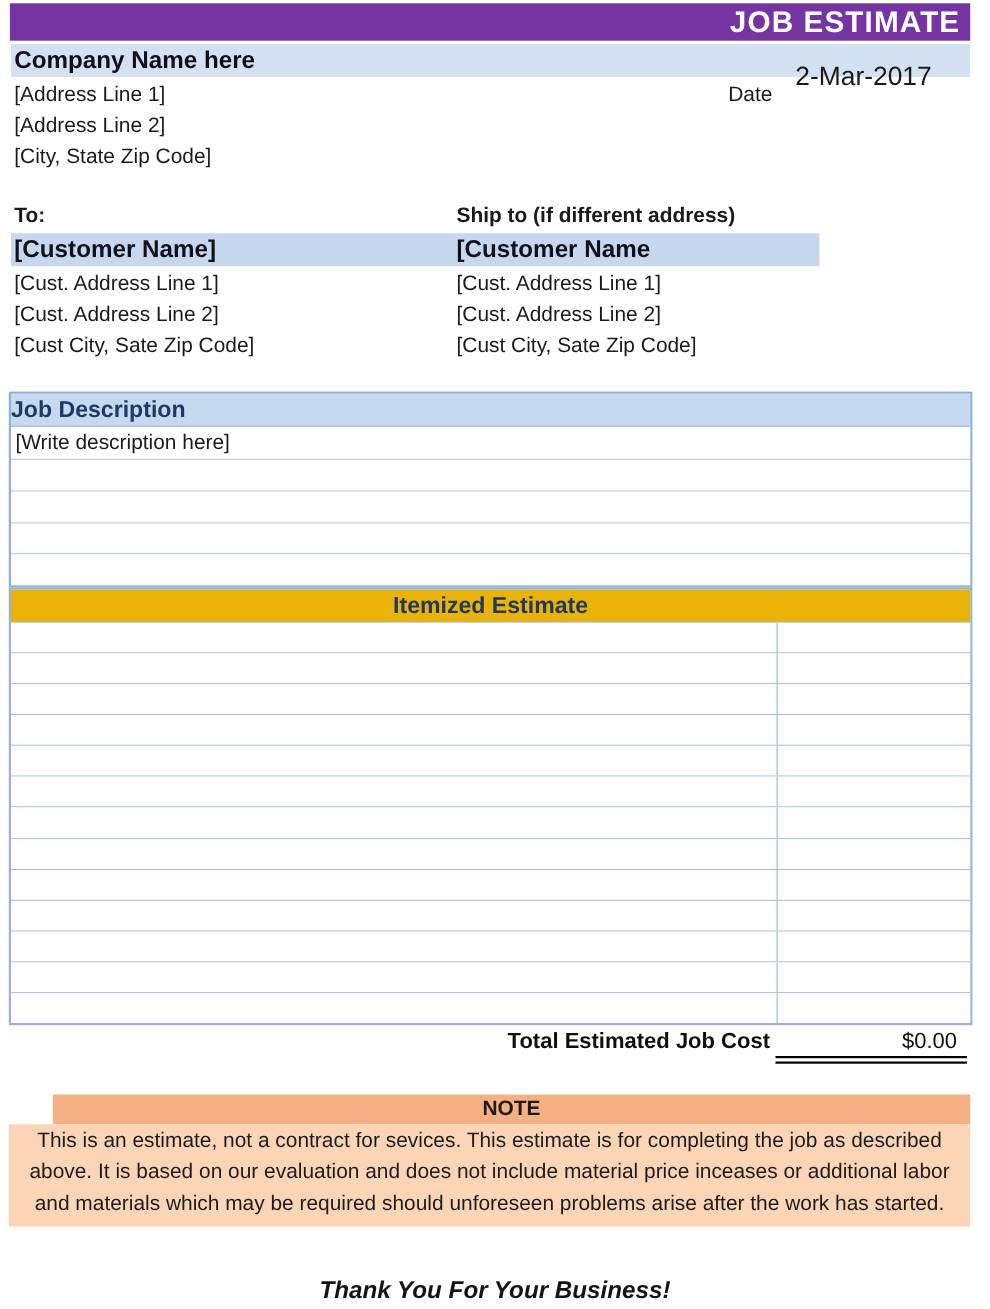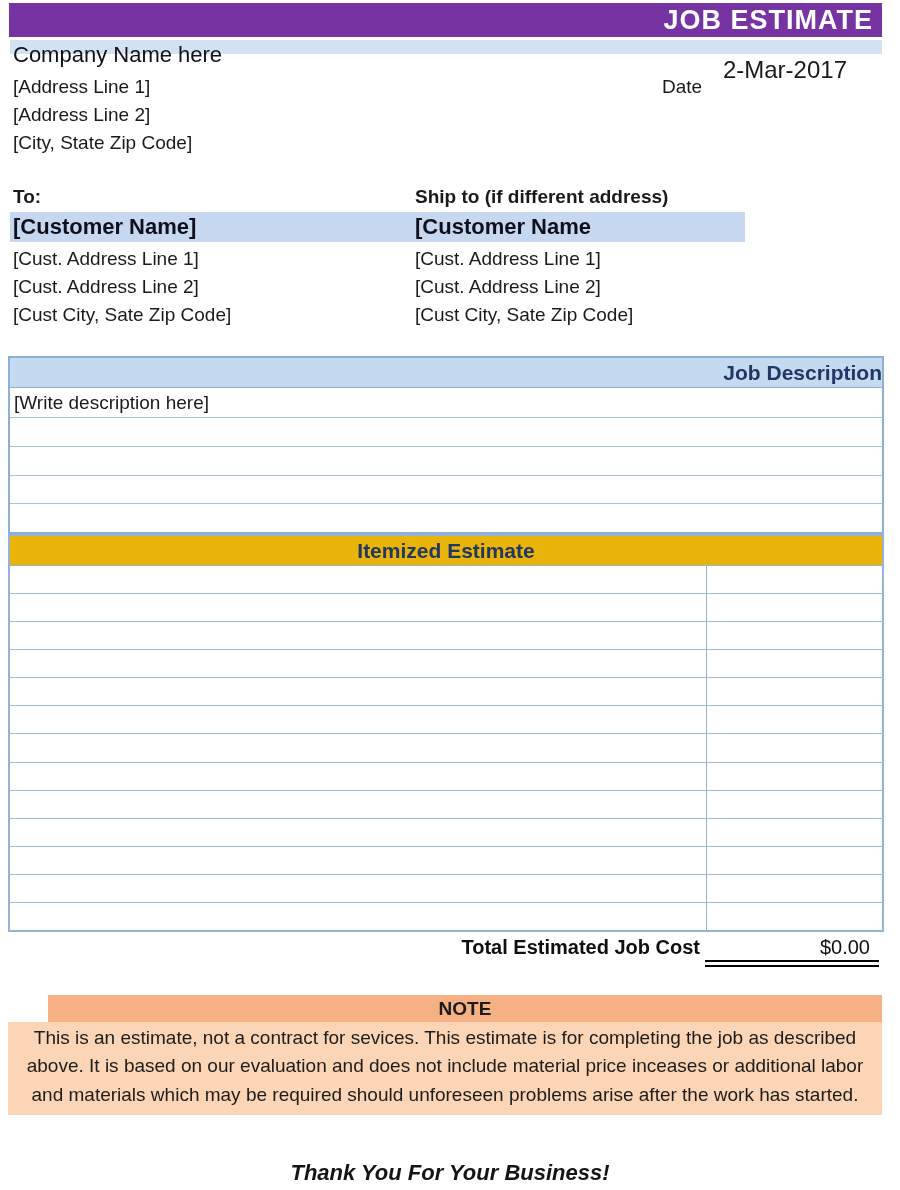--- a/index.html
+++ b/index.html
@@ -9,22 +9,22 @@
 
   
   .title-bar {
     position: absolute; left: 9px; top: 3px; width: 873px; height: 34px;
     background: #7634A2; color: #ffffff; font-weight: bold; font-size: 27px;
     text-align: right; line-height: 34px; padding-right: 9px; letter-spacing: 1px;
   }
 
   
   .company-bar {
-    position: absolute; left: 10px; top: 40px; width: 872px; height: 14px;
-    background: #D4E1F2; font-weight: normal; font-size: 22px; line-height: 30px;
+    position: absolute; left: 10px; top: 40px; width: 872px; height: 30px;
+    background: #D4E1F2; font-weight: bold; font-size: 22px; line-height: 30px;
     color: #10101c; padding-left: 3px;
   }
   .addr-line { position: absolute; left: 13px; height: 28px; line-height: 28px; font-size: 19px; }
   .addr1 { top: 73px; } .addr2 { top: 101px; } .addr3 { top: 129px; }
   .date-label { position: absolute; left: 662px; top: 73px; height: 28px; line-height: 28px; font-size: 19px; }
   .date-value { position: absolute; left: 705px; top: 56px; width: 142px; height: 28px; line-height: 28px; font-size: 24px; text-align: right; }
 
   
   .to-label   { position: absolute; left: 13px;  top: 184px; height: 26px; line-height: 26px; font-size: 19px; font-weight: bold; text-align: right; }
   .ship-label { position: absolute; left: 415px; top: 184px; height: 26px; line-height: 26px; font-size: 19px; font-weight: bold; }
@@ -35,21 +35,21 @@
   .bill-col { left: 13px; } .ship-col { left: 415px; }
   .cl1 { top: 245px; } .cl2 { top: 273px; } .cl3 { top: 301px; }
 
   
   .jd-table {
     position: absolute; left: 8px; top: 356px; width: 876px; height: 178px;
     border: 2px solid #8FB0D5; display: flex; flex-direction: column;
   }
   .jd-header {
     height: 30px; flex: none; background: #C5D9F1; border-bottom: 1px solid #8FB0D5;
-    text-align: right; line-height: 30px; font-weight: bold; font-size: 21px; color: #1F3864;
+    text-align: left; line-height: 30px; font-weight: bold; font-size: 21px; color: #1F3864;
   }
   .jd-desc-row {
     height: 30px; flex: none; border-bottom: 1px solid #A7C1DE;
     font-size: 19px; line-height: 30px; padding-left: 4px; background: #fff;
   }
   .jd-empty-rows { flex: 1; display: flex; flex-direction: column; }
   .jd-empty-row { flex: 1; border-bottom: 1px solid #A7C1DE; background: #fff; }
   .jd-empty-row:last-child { border-bottom: none; }
 
   

